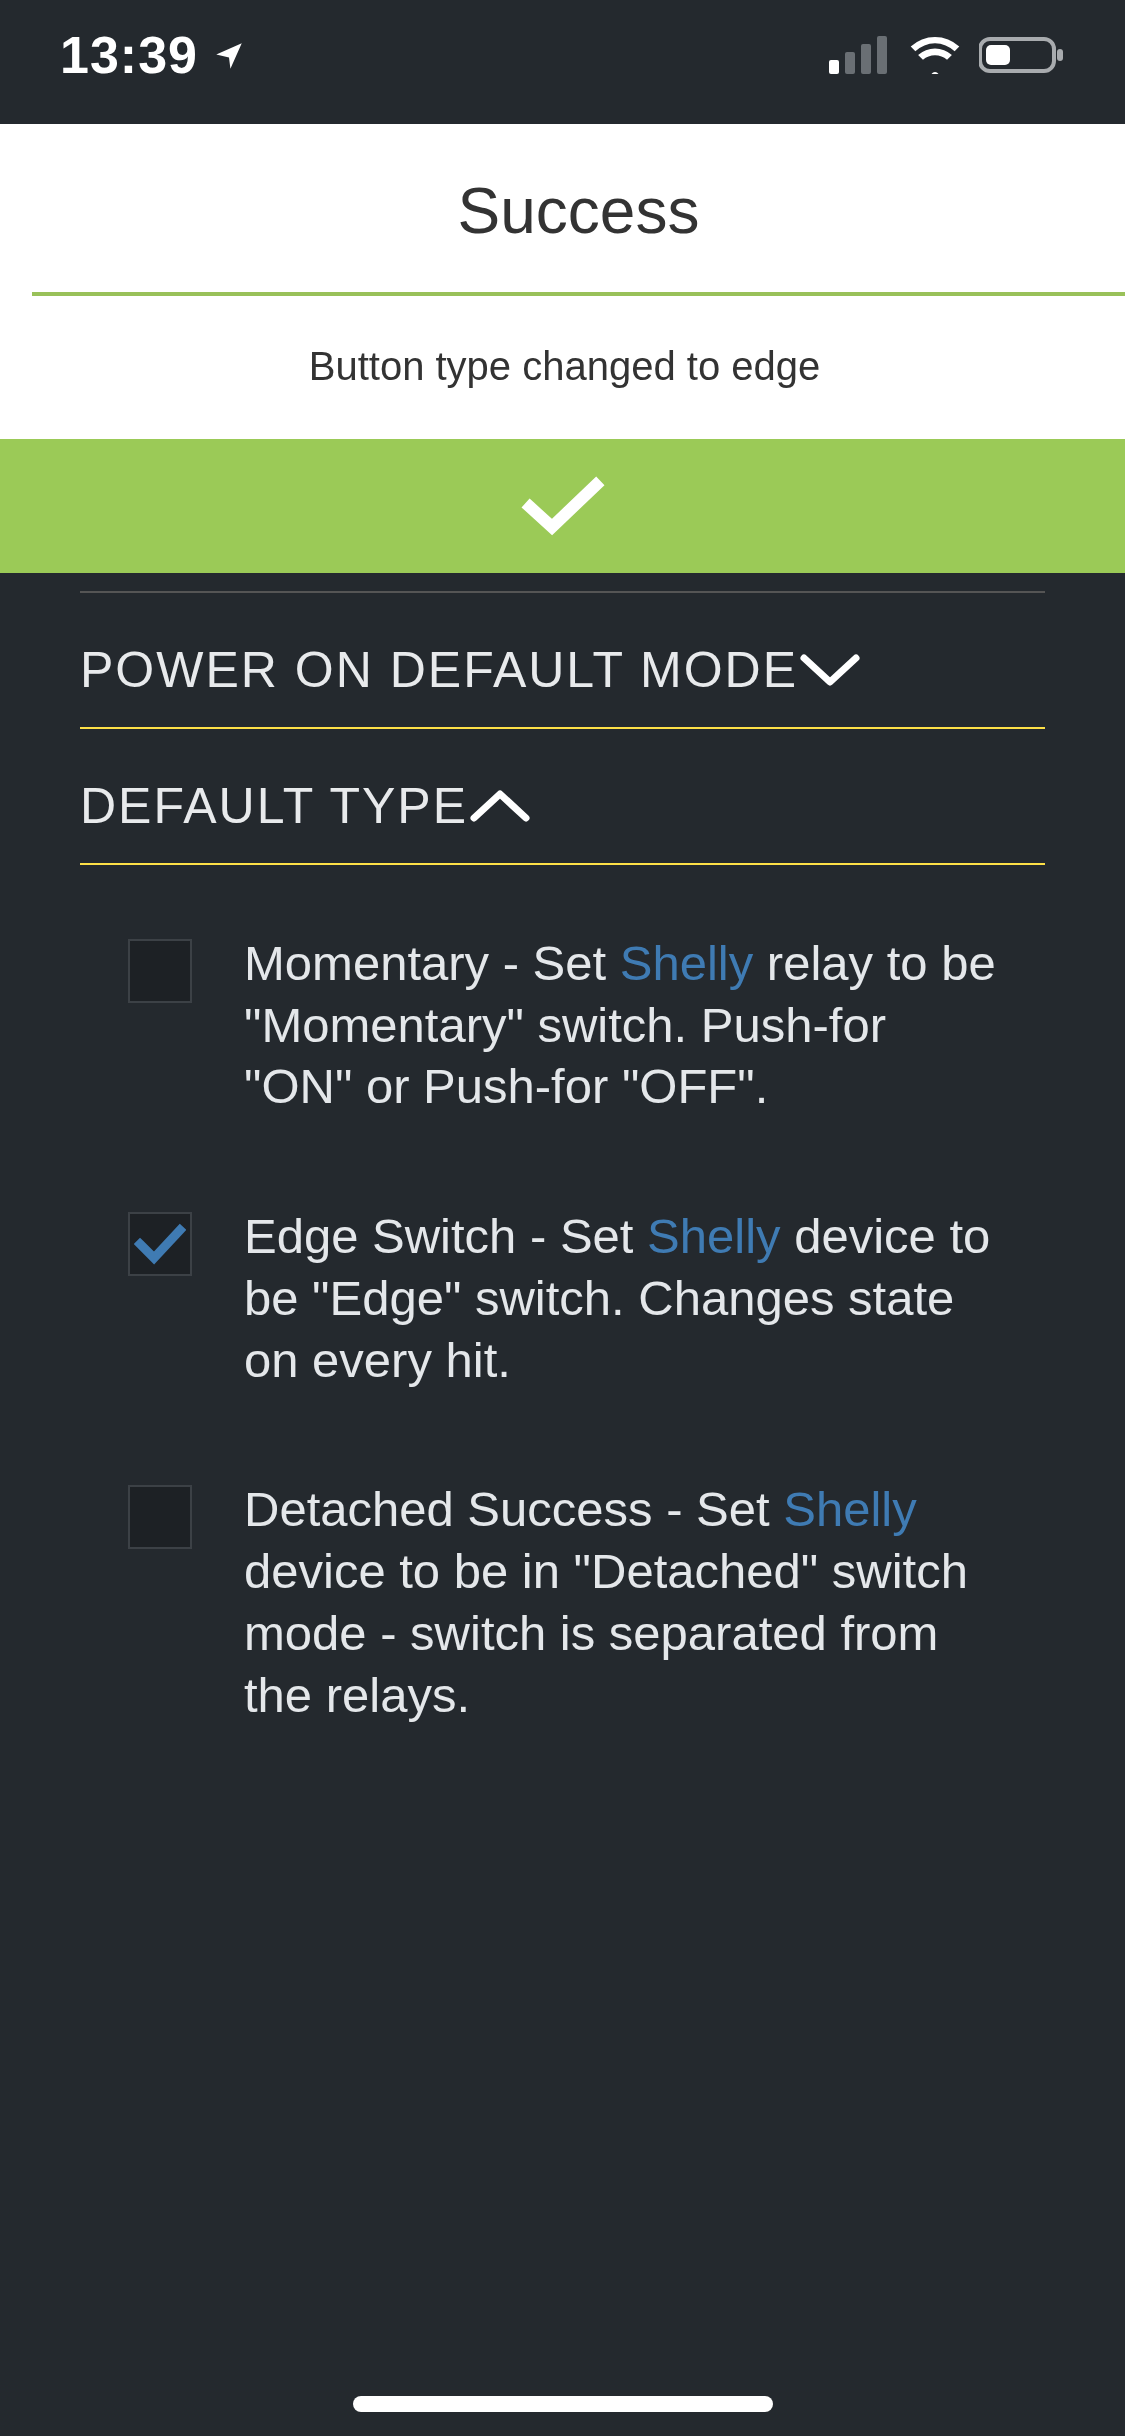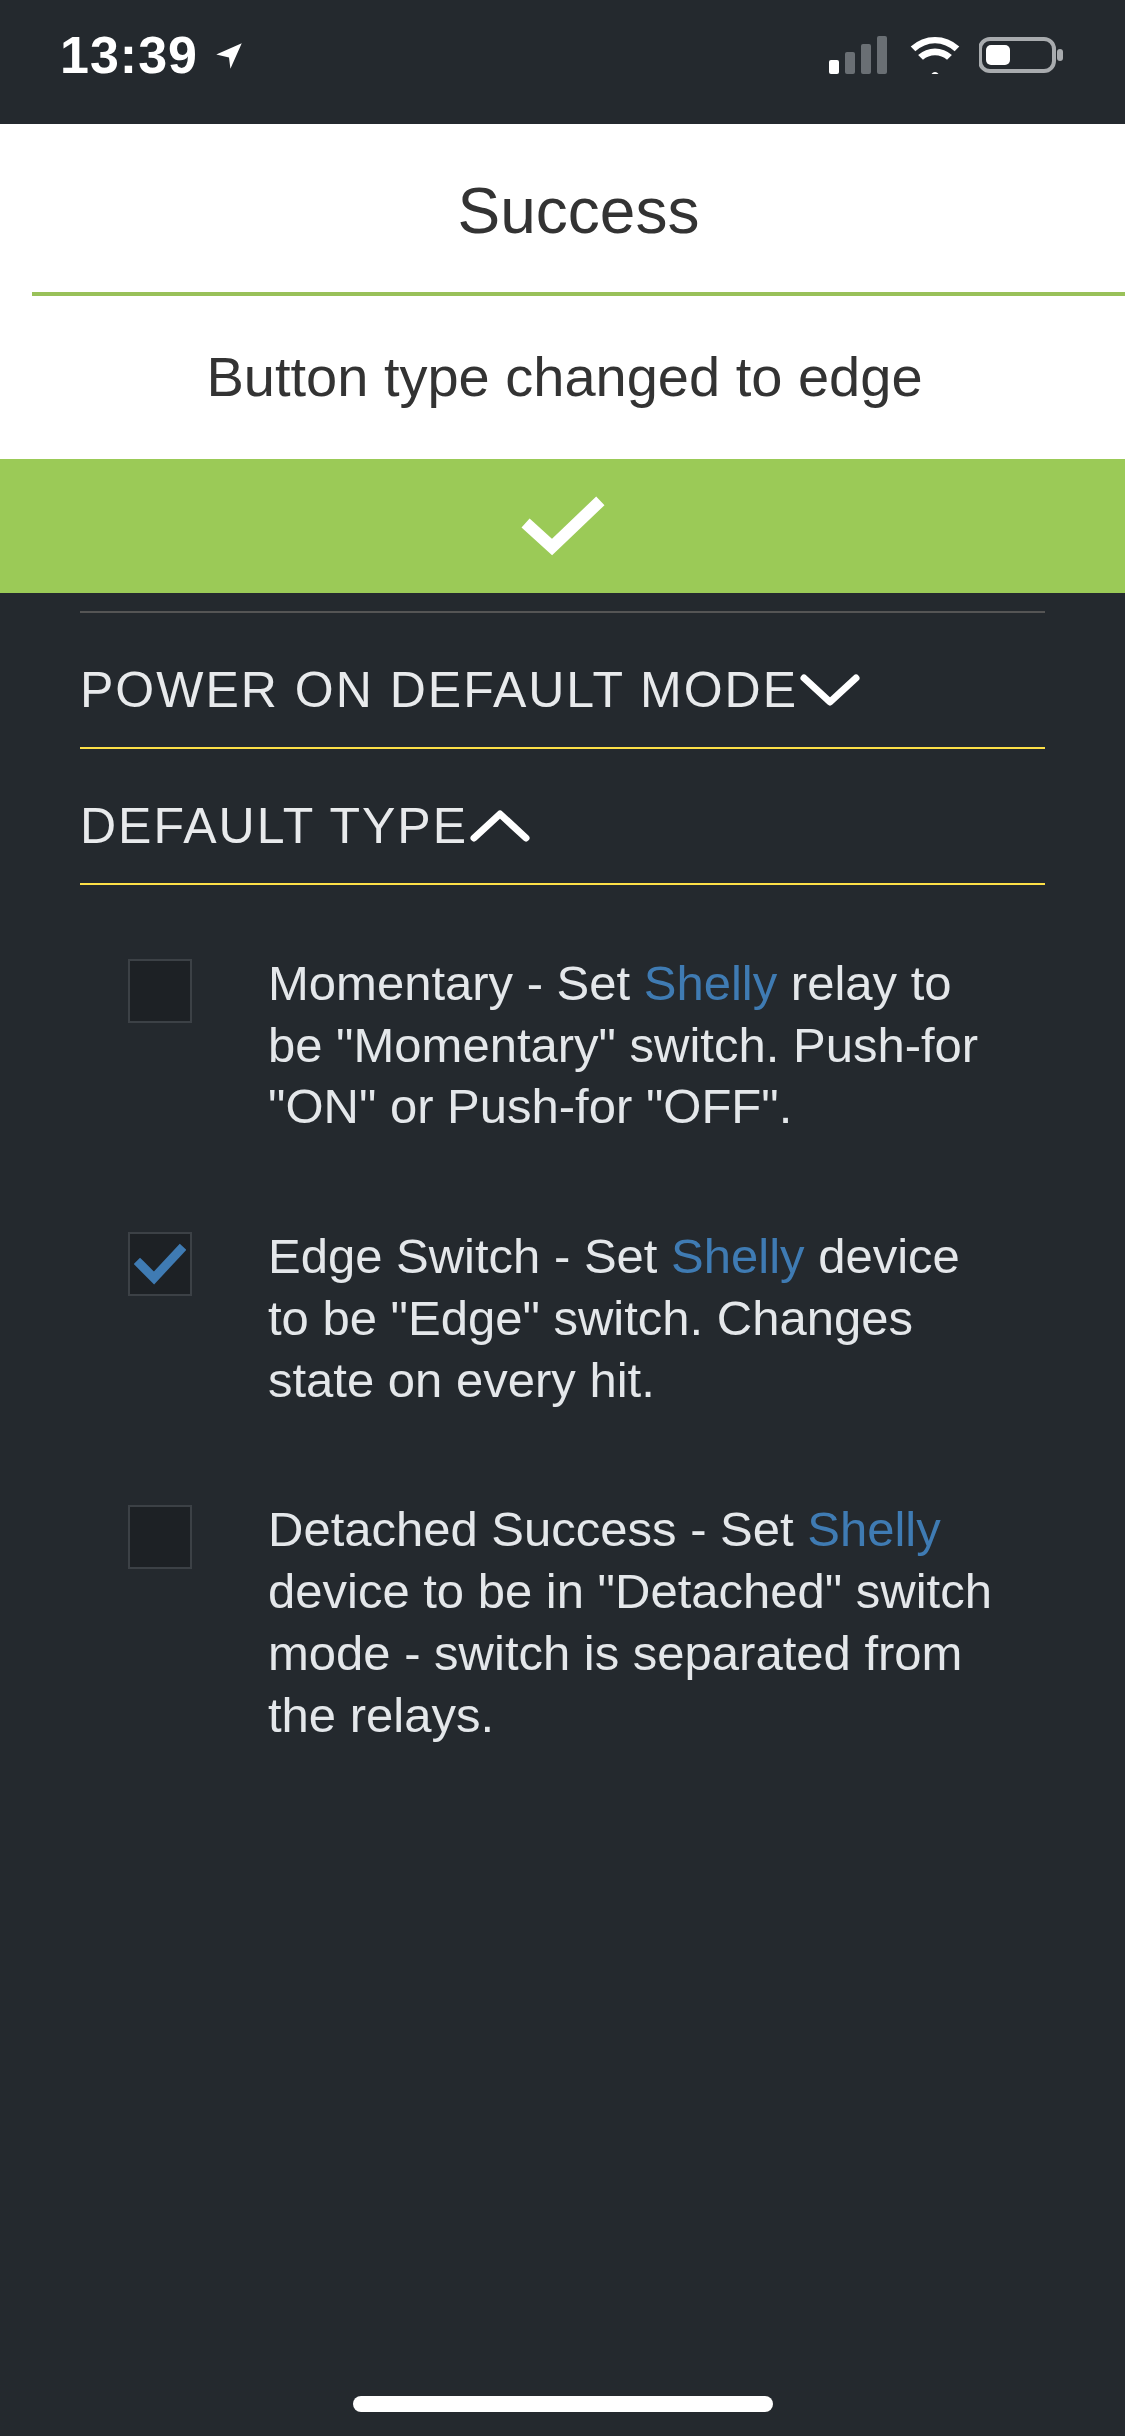--- a/index.html
+++ b/index.html
@@ -34,21 +34,21 @@
     text-align: center;
     font-size: 64px;
     font-weight: 400;
     color: #333;
     padding: 50px 0 44px 0;
     border-bottom: 4px solid #99c159;
     margin-left: 32px;
   }
   .modal-msg {
     text-align: center;
-    font-size: 56px;
+    font-size: 40px;
     font-weight: 400;
     color: #333;
     padding: 48px 0 50px 4px;
   }
   .modal-ok {
     background: #9bca57;
     height: 134px;
     display: flex;
     align-items: center;
     justify-content: center;
@@ -89,21 +89,20 @@
     margin-top: 6px;
     display: flex; align-items: center; justify-content: center;
   }
   .checkbox svg { display: block; }
   .opt-text {
     font-size: 49px;
     line-height: 1.26;
     color: #e4e7ea;
     font-weight: 400;
     padding-right: 40px;
-    margin-left: 24px;
   }
   .link { color: #3f7bb3; }
 
   
   .home-ind {
     position: absolute;
     left: 50%; transform: translateX(-50%);
     bottom: 24px;
     width: 420px; height: 16px;
     background: #fff; border-radius: 10px;

